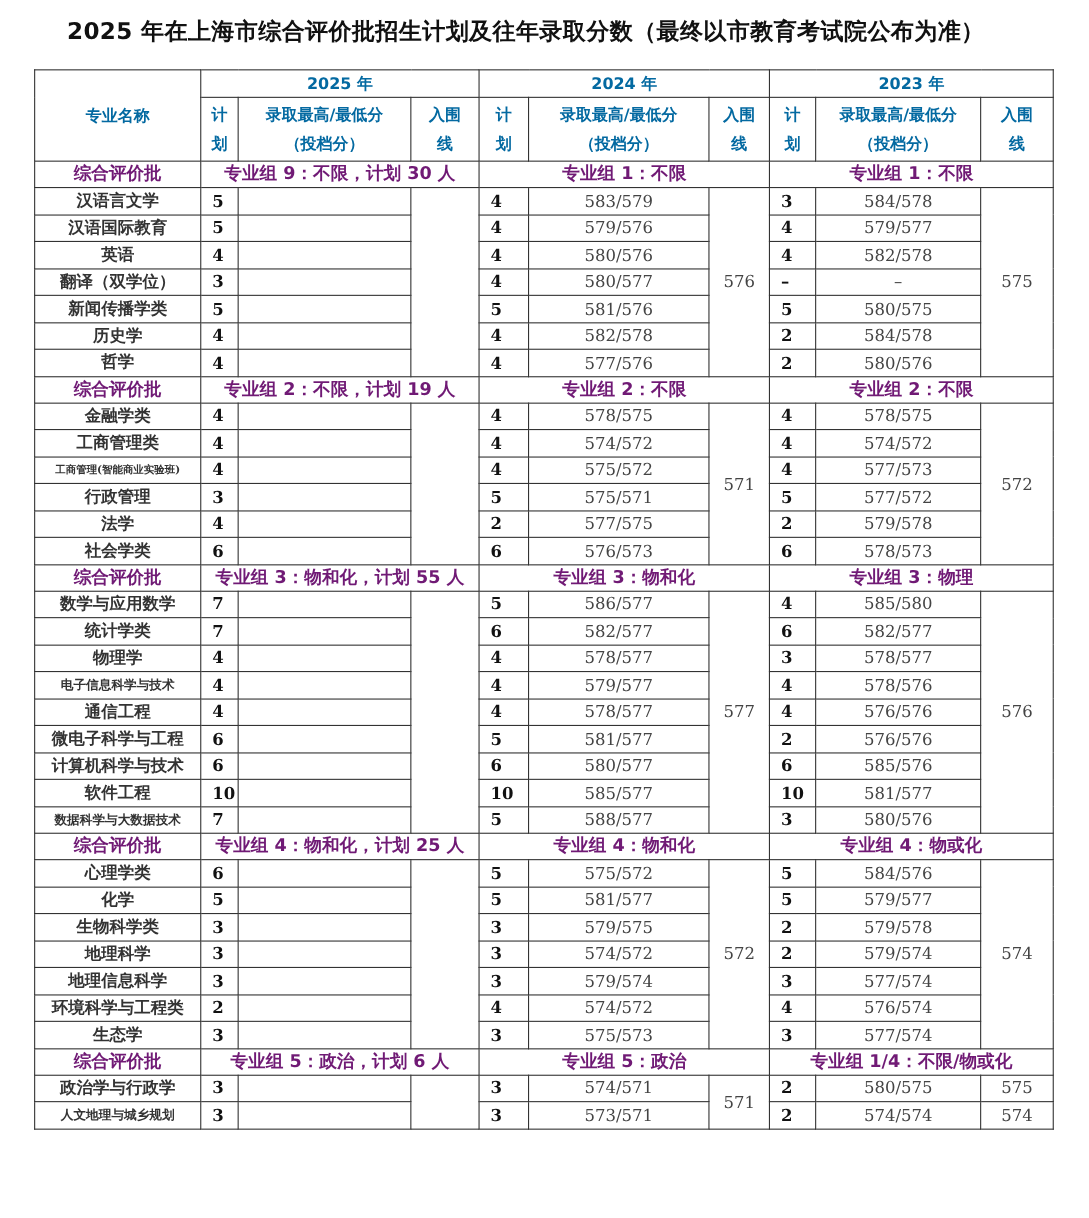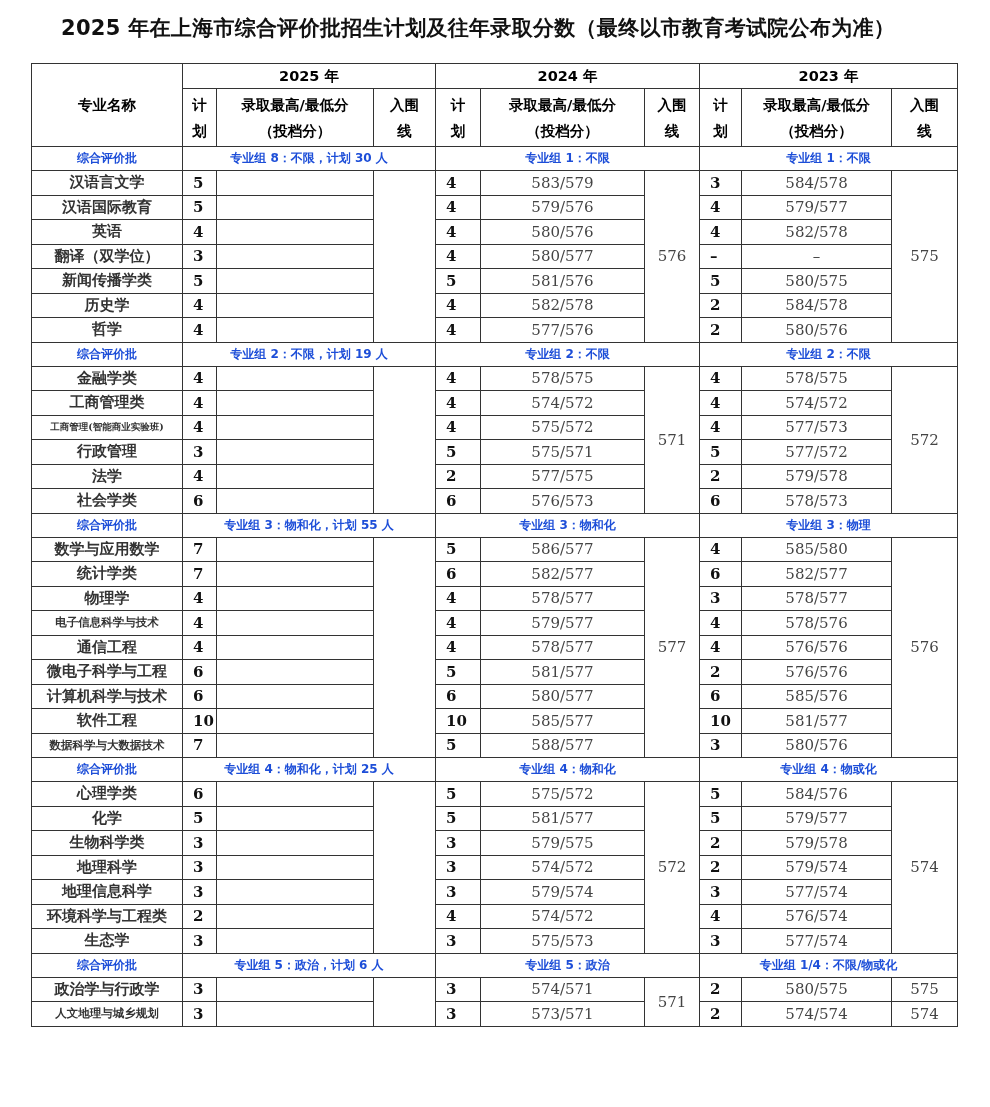--- a/index.html
+++ b/index.html
@@ -1,23 +1,23 @@
 <!DOCTYPE html>
 <html><head>
 <meta charset="utf-8">
 <style>
   html, body { margin:0; padding:0; background:#ffffff; }
   body { width:990px; height:1107px; position:relative; overflow:hidden; font-family:"DejaVu Serif","Liberation Serif",serif; color:#000; }
   .title { position:absolute; left:0; top:14px; width:956px; text-align:center; font-family:"DejaVu Sans","Liberation Sans",sans-serif; font-weight:bold; font-size:21px; letter-spacing:0.3px; color:#111; }
   table { position:absolute; left:31px; top:63px; border-collapse:collapse; table-layout:fixed; width:926px; }
   td { border:1.5px solid #333; padding:0; text-align:center; vertical-align:middle; overflow:hidden; white-space:nowrap; }
-  .h { font-family:"DejaVu Sans","Liberation Sans",sans-serif; font-weight:bold; font-size:14.5px; color:#000000; }
+  .h { font-family:"DejaVu Sans","Liberation Sans",sans-serif; font-weight:bold; font-size:14.5px; color:#0369a1; }
   .hy { height:25px; }
   .hs { height:58px; line-height:26px; }
-  .grp { height:24px; font-family:"DejaVu Sans","Liberation Sans",sans-serif; font-weight:bold; font-size:12px; color:#1d4ed8; }
+  .grp { height:24px; font-family:"DejaVu Sans","Liberation Sans",sans-serif; font-weight:bold; font-size:16px; color:#701a75; }
   .r { height:24.5px; }
   .name { font-size:15px; color:#333; font-family:"DejaVu Serif","Liberation Serif",serif;font-weight:bold; }
   .name.sm { font-size:11.5px; }
   .name.xs { font-size:9.5px; }
   .plan { font-weight:bold; font-size:15px; text-align:left; padding-left:10px; font-family:"DejaVu Serif","Liberation Serif",serif; color:#111; }
   .score { font-size:15px; color:#444; font-family:"DejaVu Serif","Liberation Serif",serif; }
   .line { font-size:15px; color:#444; font-family:"DejaVu Serif","Liberation Serif",serif;text-align:center; }
 </style>
 </head>
 <body>
@@ -77,21 +77,21 @@
           <div>录取最高/最低分</div>
           <div>（投档分）</div>
         </td>
         <td class="h">
           <div>入围</div>
           <div>线</div>
         </td>
       </tr>
   <tr class="grp">
         <td>综合评价批</td>
-        <td colspan="3">专业组 8：不限，计划 30 人</td>
+        <td colspan="3">专业组 9：不限，计划 30 人</td>
         <td colspan="3">专业组 1：不限</td>
         <td colspan="3">专业组 1：不限</td>
       </tr>
       <tr class="r">
         <td class="name">汉语言文学</td>
         <td class="plan">5</td>
         <td class="score"></td>
         <td class="line" rowspan="7"></td>
         <td class="plan">4</td>
         <td class="score">583/579</td>

